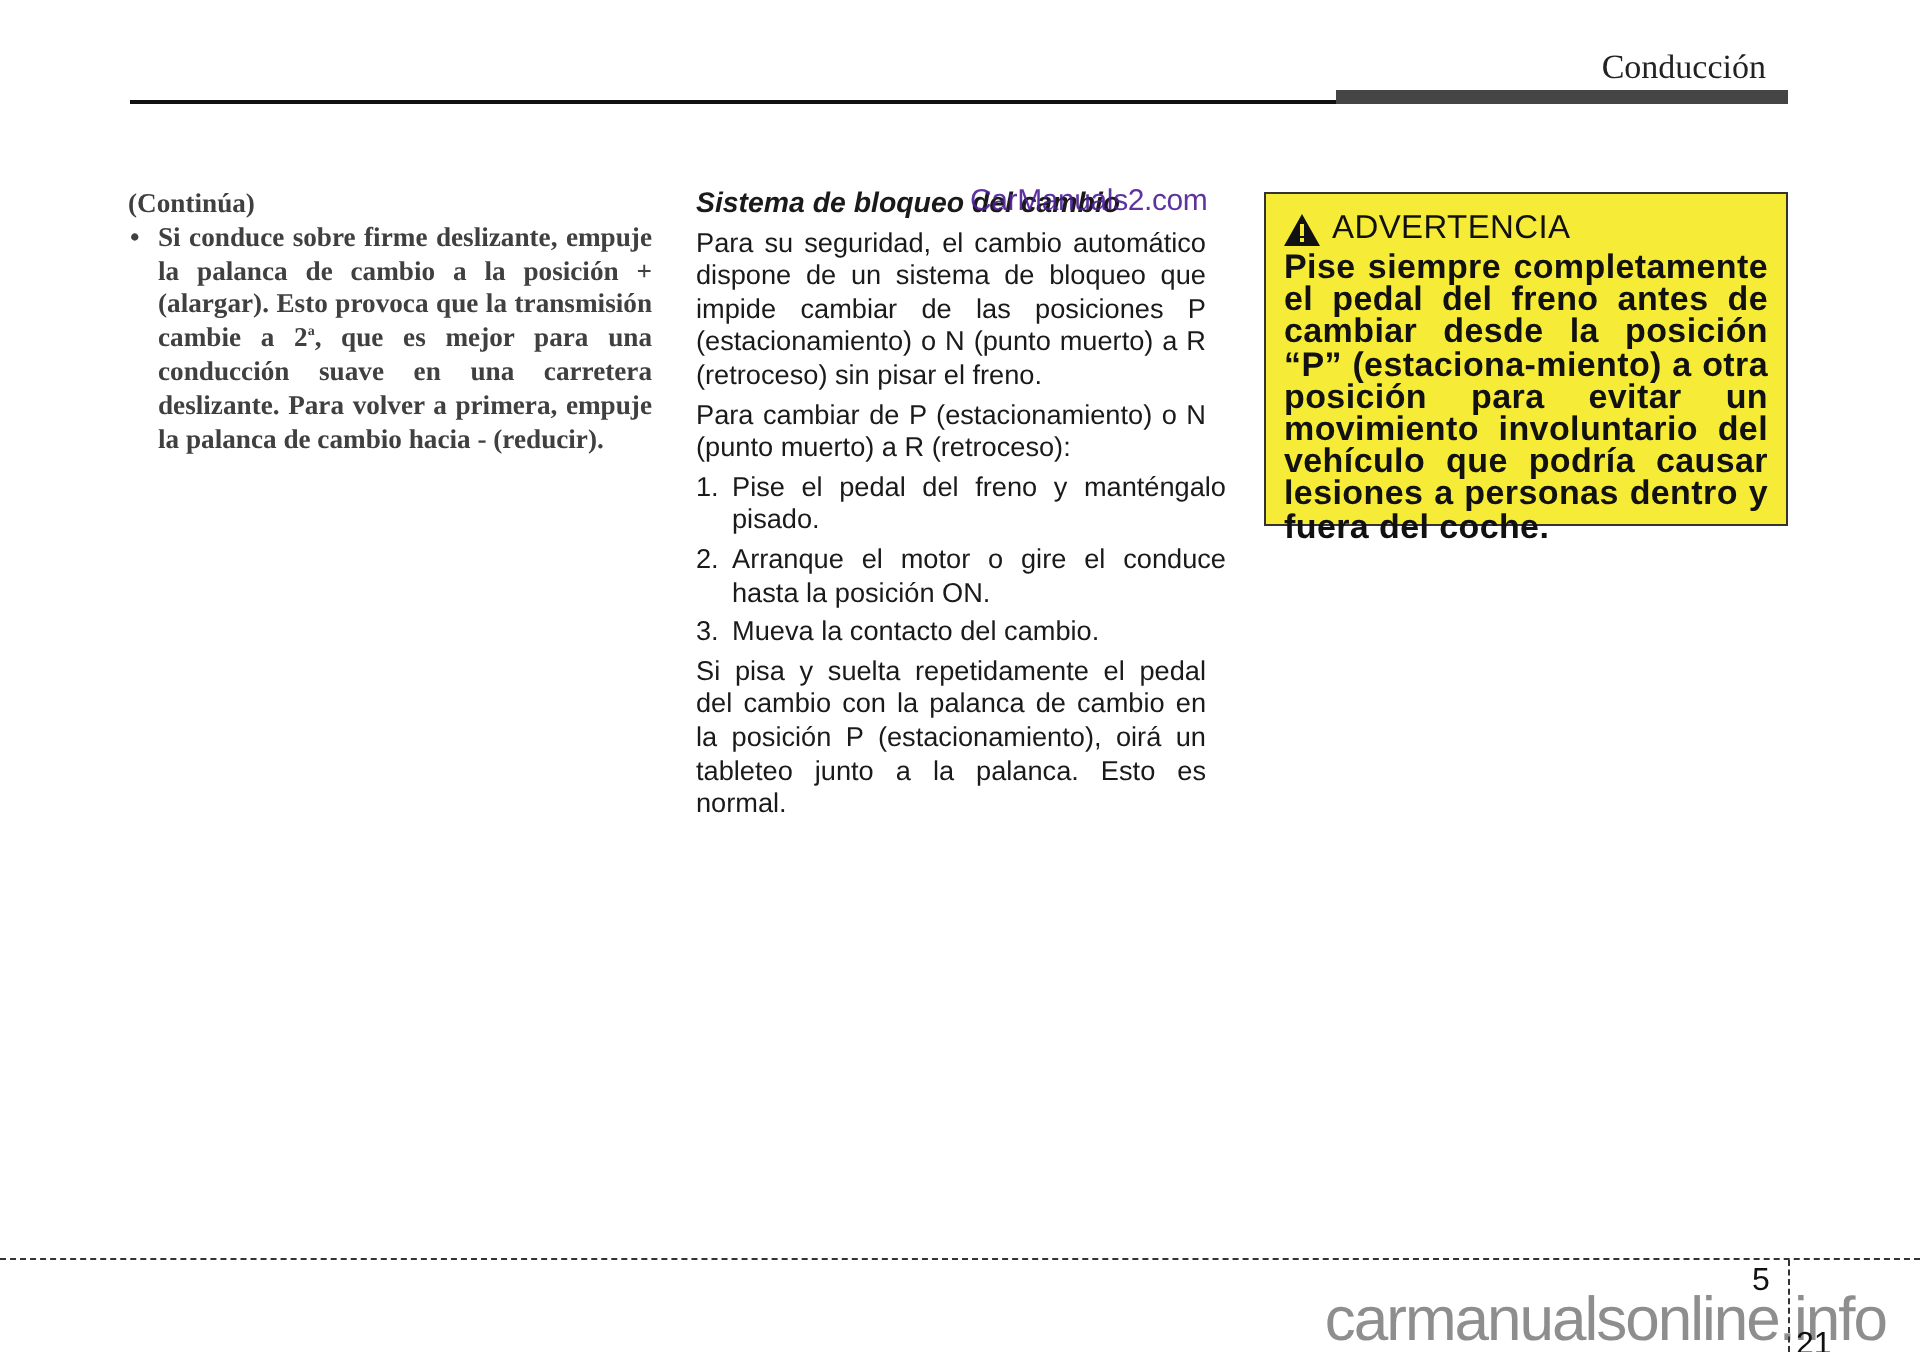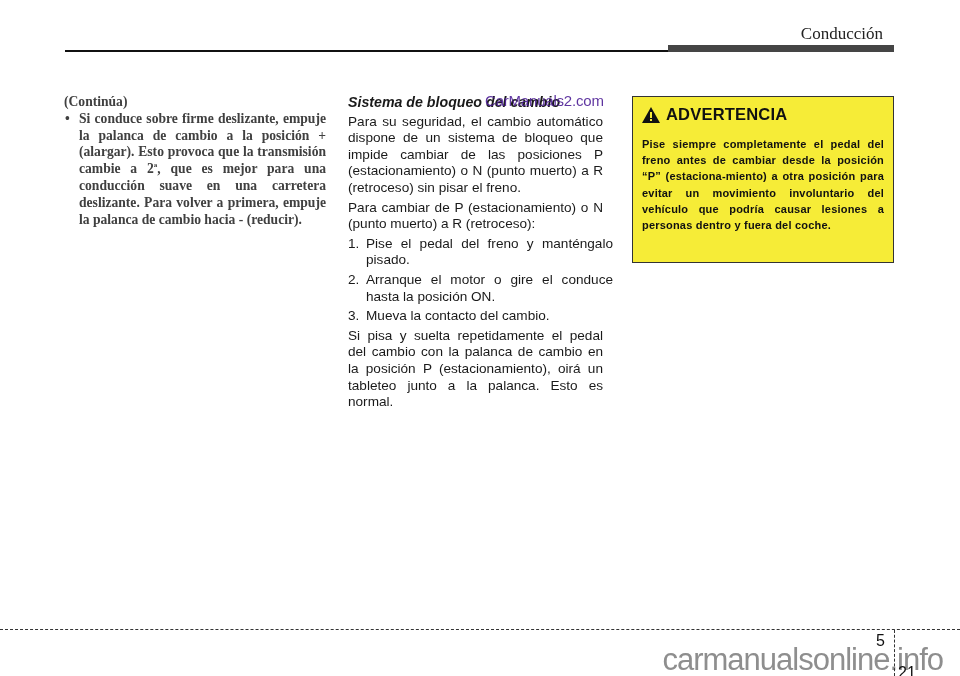--- a/index.html
+++ b/index.html
@@ -17,23 +17,23 @@
 
     .col2 { position:absolute; left:348px; top:94px; width:265px; font-size:13.6px; line-height:16.6px; color:#1a1a1a; }
     .col2 h3 { margin:0 0 3px 0; font-size:14.2px; font-style:italic; font-weight:bold; position:relative; }
     .col2 p { margin:0 10px 3px 0; text-align:justify; text-align-last:left; }
     .col2 .step { display:flex; margin:0 0 3px 0; }
     .col2 .step .num { width:18px; flex:none; }
     .col2 .step .stxt { flex:1; text-align:justify; text-align-last:left; }
     .watermark { position:absolute; left:137px; top:-1px; color:#4c1d95; font-weight:normal; font-style:normal; font-size:15px; letter-spacing:-0.2px; opacity:0.9; white-space:nowrap; }
 
     .warn { position:absolute; left:632px; top:96px; width:262px; height:167px; background:#f6ec37; border:1.5px solid #333; box-sizing:border-box; padding:8px 9px 0 9px; }
-    .warn .wtitle { display:flex; align-items:center; font-size:16.5px; font-weight:bold; margin:0 0 12px 0; letter-spacing:0.2px; }
+    .warn .wtitle { display:flex; align-items:center; font-size:16.5px; font-weight:normal; margin:0 0 2px 0; letter-spacing:0.2px; }
     .warn .wtitle svg { margin-right:6px; }
-    .warn .wbody { font-weight:bold; font-size:11px; line-height:16.2px; text-align:justify; text-align-last:left; letter-spacing:0.2px; }
+    .warn .wbody { font-weight:bold; font-size:17px; line-height:16.2px; text-align:justify; text-align-last:left; letter-spacing:0.2px; }
 
     .rule-dashed { position:absolute; left:0; top:629px; width:960px; border-top:1.5px dashed #333; }
     .page-chap { position:absolute; left:876px; top:632px; font-size:16px; color:#111; }
     .page-sep { position:absolute; left:894px; top:630px; height:46px; border-left:1.5px dashed #333; }
     .page-num { position:absolute; left:898px; top:664px; font-size:16px; color:#111; }
     .footer-wm { position:absolute; right:17px; top:642px; font-size:31px; color:#8e8e8e; letter-spacing:-1px; }
   </style>
 </head>
 <body>
 

